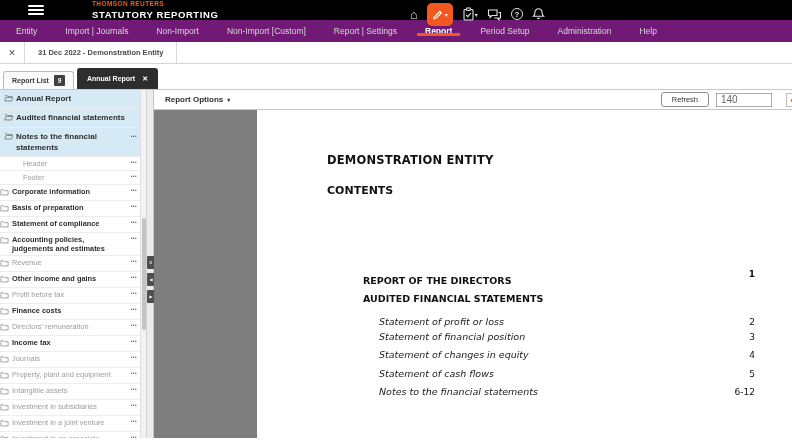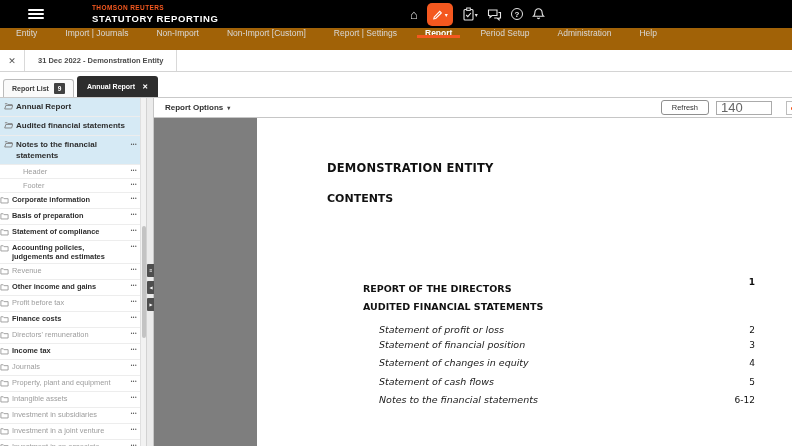--- a/index.html
+++ b/index.html
@@ -1,36 +1,36 @@
 <!DOCTYPE html>
 <html><head>
 <meta charset="utf-8">
 <style>
   * { margin:0; padding:0; box-sizing:border-box; }
   html,body { width:792px; height:446px; overflow:hidden; background:#fff;
               font-family:"Liberation Sans", sans-serif; }
 
   
-  .topbar { height:28px; background:#000; display:flex; align-items:center; position:relative; }
+  .topbar { height:20px; background:#000; display:flex; align-items:center; position:relative; }
   .hamburger { width:16px; margin-left:28px; cursor:pointer; }
   .hamburger span { display:block; height:2px; background:#fff; margin:2px 0; border-radius:1px; }
   .brand { margin-left:48px; line-height:1; }
   .brand .b1 { color:#F4581F; font-size:6.5px; font-weight:bold; letter-spacing:.4px; }
   .brand .b2 { color:#fff; font-size:9.5px; font-weight:bold; letter-spacing:.6px; margin-top:2px; }
   .top-icons { position:absolute; left:410px; top:0; height:28px; display:flex; align-items:center; gap:9px; }
   .tico { display:flex; align-items:center; justify-content:center; color:#e4e4e4; cursor:pointer; }
   .orange-btn { width:26px; height:23px; background:#F4581F; border-radius:5px; display:flex;
                 align-items:center; justify-content:center; gap:1px; cursor:pointer; }
   .caret { font-size:6px; color:#e4e4e4; }
   .orange-btn .caret { color:#fff; }
   .qcircle { width:12px; height:12px; border:1.2px solid #e4e4e4; border-radius:50%;
              font-size:8px; font-weight:bold; display:flex; align-items:center; justify-content:center; }
 
   
-  .navbar { height:22px; background:#a16207; display:flex; align-items:flex-start; padding-left:2px; }
+  .navbar { height:22px; background:#701a75; display:flex; align-items:center; padding-left:2px; }
   .nav-item { color:#d9d9d9; font-size:8.5px; display:flex; align-items:center; padding:0 14px;
               cursor:pointer; position:relative; white-space:nowrap; }
   .nav-item.active { color:#fff; font-weight:bold; }
   .nav-item.active::after { content:""; position:absolute; left:6px; right:6px; bottom:0;
               height:3px; background:#F4581F; }
 
   
   .entityrow { height:22px; background:#fff; border-bottom:1px solid #d4d4d4; display:flex; align-items:stretch; }
   .entity-close { width:24px; display:flex; align-items:center; justify-content:center;
                   color:#555; font-size:9px; cursor:pointer; }
@@ -79,21 +79,21 @@
   .split-btn .g { font-size:5px; line-height:5px; }
 
   
   .content { flex:1; display:flex; flex-direction:column; min-width:0; }
   .toolbar { height:20px; background:#fff; border-bottom:1px solid #c6c6c6; display:flex;
              align-items:center; padding:0 20px 0 11px; position:relative; }
   .ropts { font-size:8px; font-weight:bold; color:#2f2f2f; display:flex; align-items:center; gap:4px; cursor:pointer; }
   .ropts .caret { color:#444; }
   .refresh-btn { margin-left:auto; font-size:7.5px; color:#333; background:#fff; border:1px solid #8f8f8f;
                  border-radius:3px; padding:2px 10px; cursor:pointer; font-family:inherit; }
-  .zoom-input { margin-left:7px; width:56px; height:14px; border:1px solid #ababab; font-size:13px;
+  .zoom-input { margin-left:7px; width:56px; height:14px; border:1px solid #ababab; font-size:10px;
                 color:#666; padding:0 4px; font-family:inherit; }
   .cutoff { position:absolute; right:-6px; top:3px; width:12px; height:14px; background:#fff;
             border:1px solid #bdbdbd; display:flex; align-items:center; justify-content:center; }
   .cutoff i { width:3px; height:3px; background:#F4581F; border-radius:1px; }
 
   
   .viewer { flex:1; background:#7E7E7E; position:relative; overflow:hidden; }
   .page { position:absolute; left:103px; top:0; width:640px; height:340px; background:#fff;
           font-family:"DejaVu Sans", sans-serif; color:#111; }
   .doc-title { position:absolute; left:70px; top:43px; font-size:11.5px; font-weight:bold; letter-spacing:.2px; }

